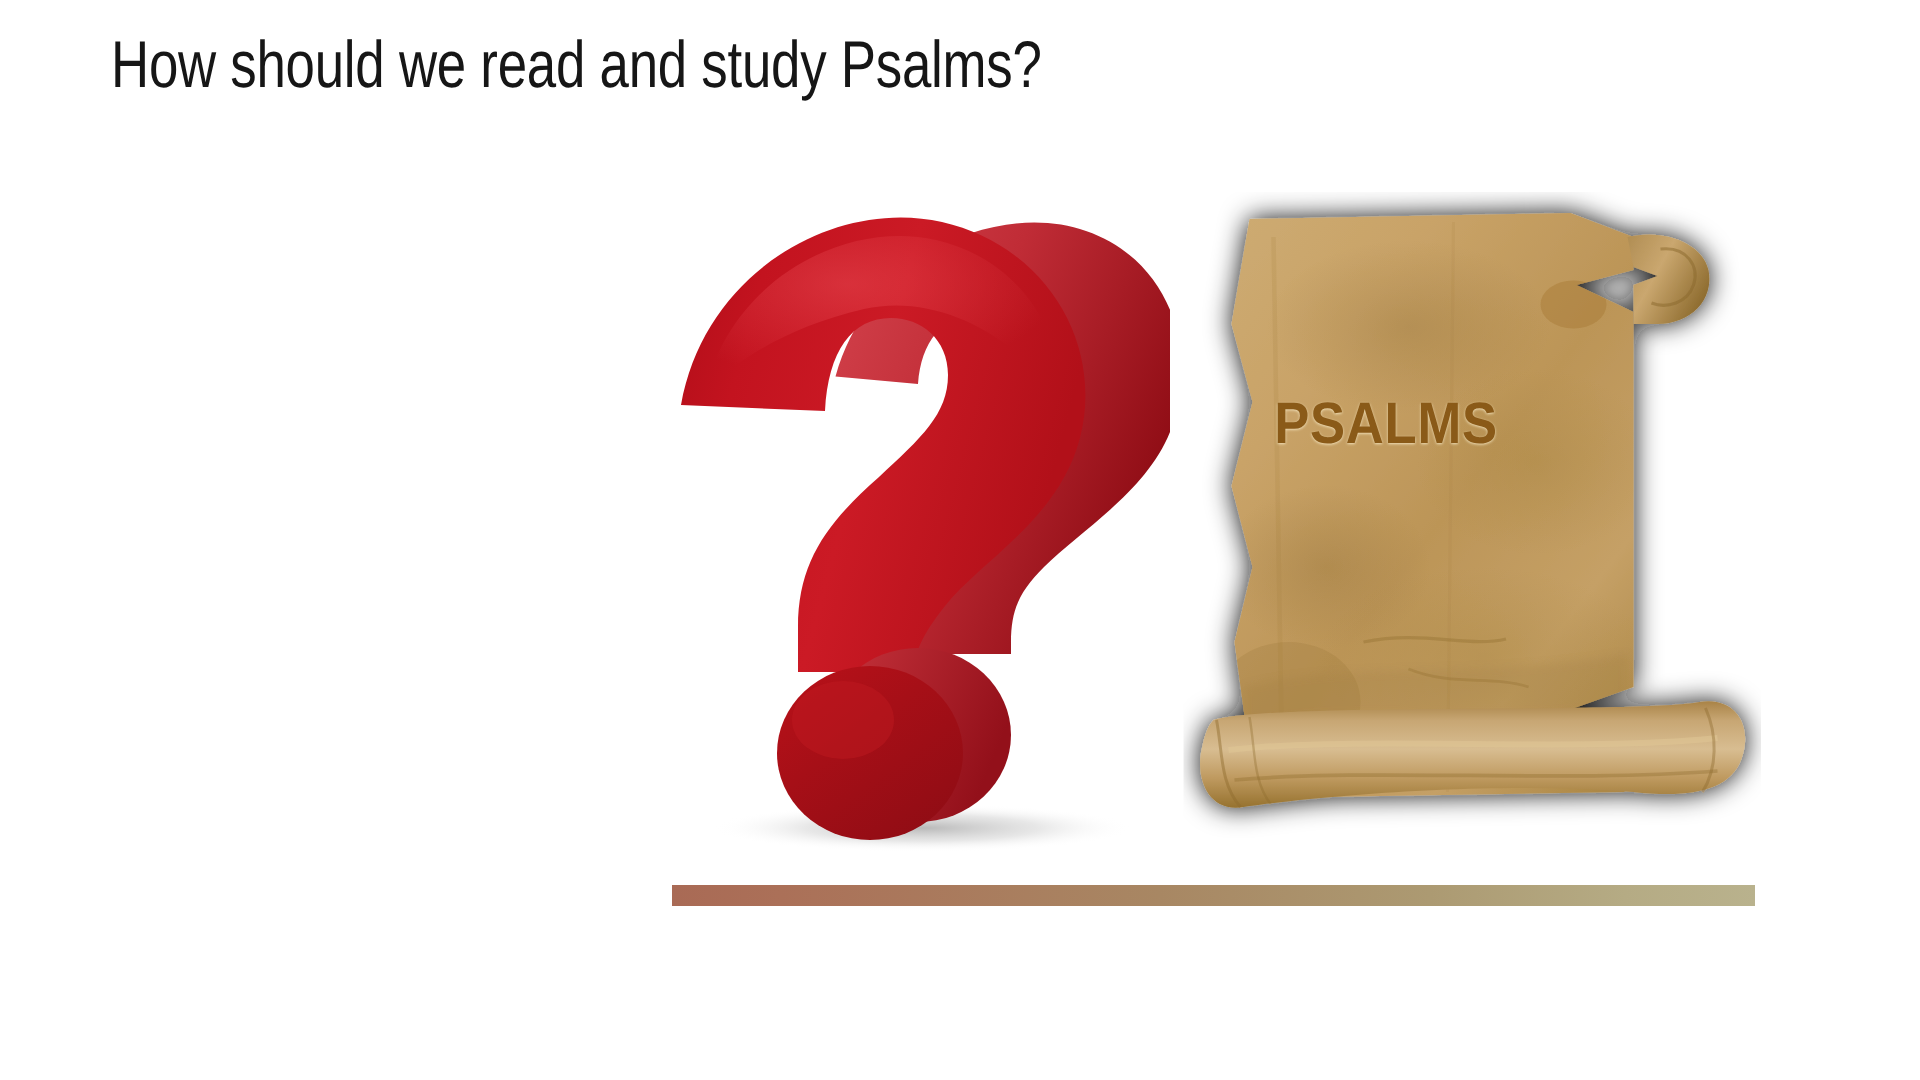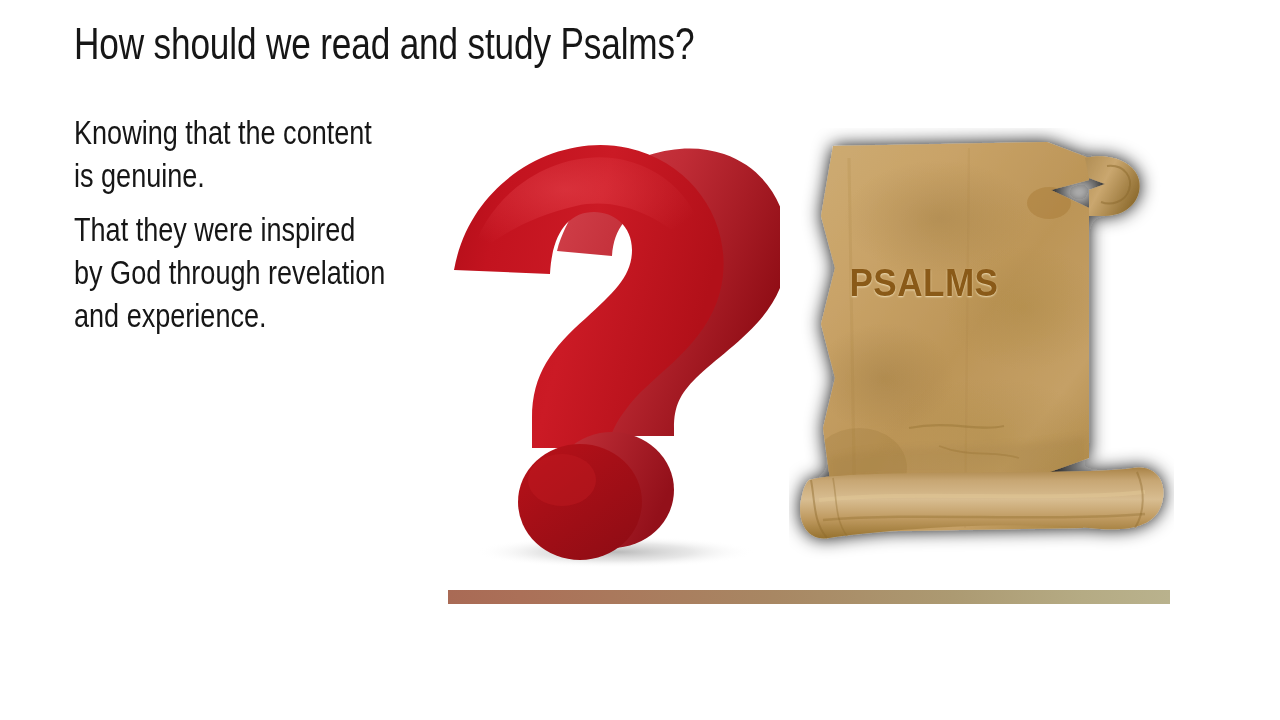--- a/index.html
+++ b/index.html
@@ -109,27 +109,20 @@
     background: linear-gradient(90deg, #a96a55 0%, #ab7058 10%, #a88763 45%, #ac9a72 70%, #b5ab84 88%, #b9b28d 100%);
   }
 </style>
 </head>
 <body>
 
 <div id="slide">
 
   <div id="slide-title">How should we read and study Psalms?</div>
 
-  <div id="body-text">
-    <p class="body-para">Knowing that the content
-is genuine.</p>
-    <p class="body-para">That they were inspired
-by God through revelation
-and experience.</p>
-  </div>
 
   <div id="question-graphic">
     <svg viewBox="0 0 340 480" xmlns="http://www.w3.org/2000/svg">
       <defs>
         <linearGradient id="qFace" x1="0" y1="0" x2="1" y2="0.3">
           <stop offset="0%" stop-color="#b00d18"></stop>
           <stop offset="22%" stop-color="#c3131f"></stop>
           <stop offset="55%" stop-color="#cb1a25"></stop>
           <stop offset="100%" stop-color="#b21019"></stop>
         </linearGradient>

